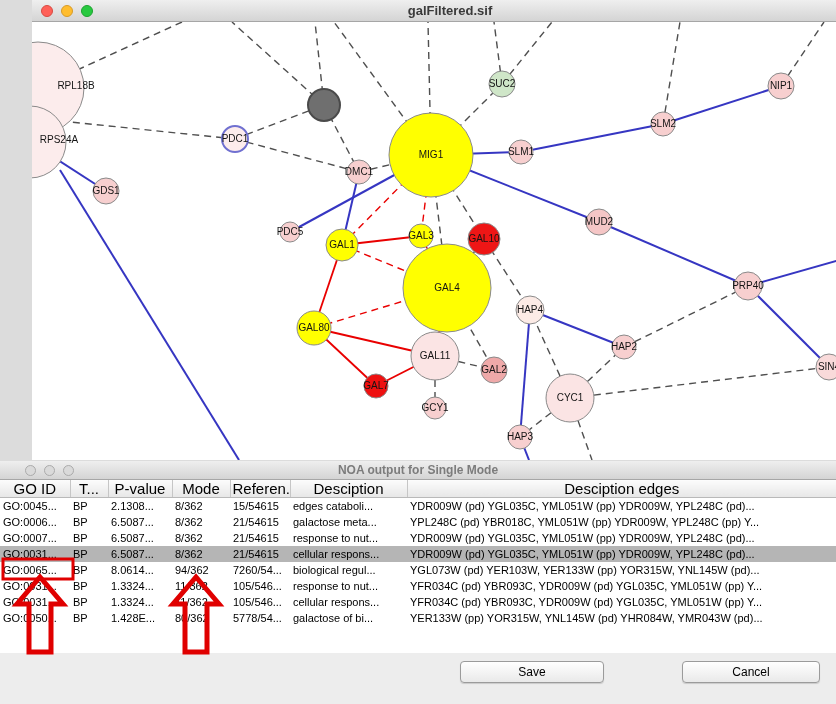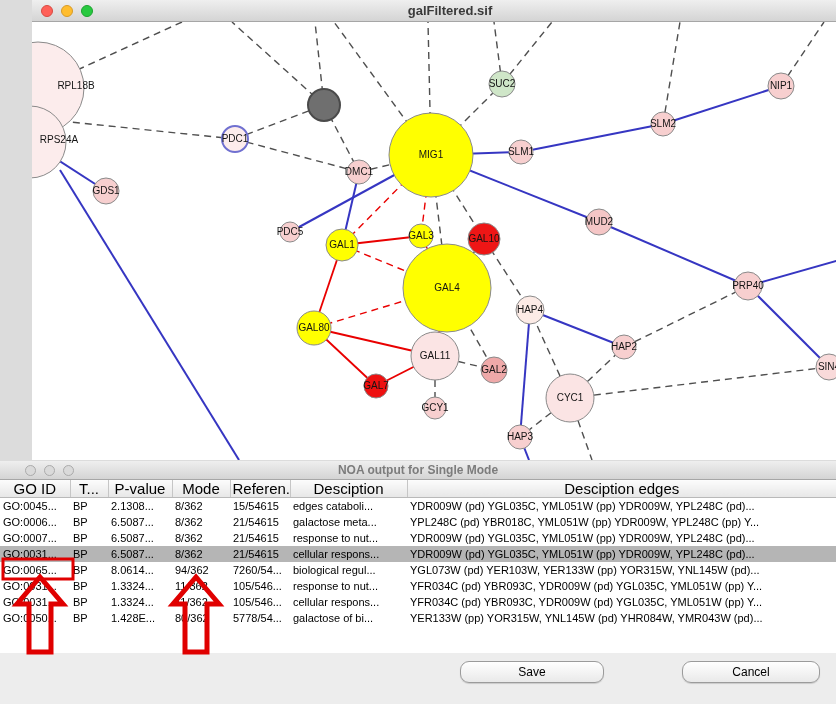--- a/index.html
+++ b/index.html
@@ -30,21 +30,21 @@
   table.noa th{height:16px;background:linear-gradient(#fcfcfc,#e7e7e7);
                border-bottom:1px solid #b9b9b9;border-right:1px solid #c6c6c6;
                font-weight:normal;font-size:15px;text-align:center;
                white-space:nowrap;overflow:hidden;padding:0 2px;}
   table.noa th:last-child{border-right:none;}
   table.noa td{height:16px;line-height:16px;padding:0 3px;white-space:nowrap;overflow:hidden;font-size:11px;}
   table.noa tr.selected{background:var(--selection-gray,#b5b5b5);}
   
   .button-bar{height:51px;display:flex;align-items:flex-start;justify-content:flex-end;
               gap:78px;padding:8px 16px 0 0;box-sizing:border-box;background:#ededed;}
-  .button-bar button{height:22px;border:1px solid #9b9b9b;border-radius:9px;
+  .button-bar button{height:22px;border:1px solid #9b9b9b;border-radius:4px;
                      background:linear-gradient(#ffffff,#e9e9e9);
                      font:12px "Liberation Sans",sans-serif;color:#000;
                      box-shadow:0 1px 1px rgba(0,0,0,0.15);}
   .btn-save{width:144px;} .btn-cancel{width:138px;}
   
   .annotations{position:absolute;left:0;top:0;pointer-events:none;z-index:50;}
   .annotations rect{fill:none;stroke:var(--annotation-red,#e00000);stroke-width:3;}
   .annotations polygon{fill:none;stroke:var(--annotation-red,#e00000);stroke-width:5;stroke-linejoin:miter;}
 </style>
 </head>

